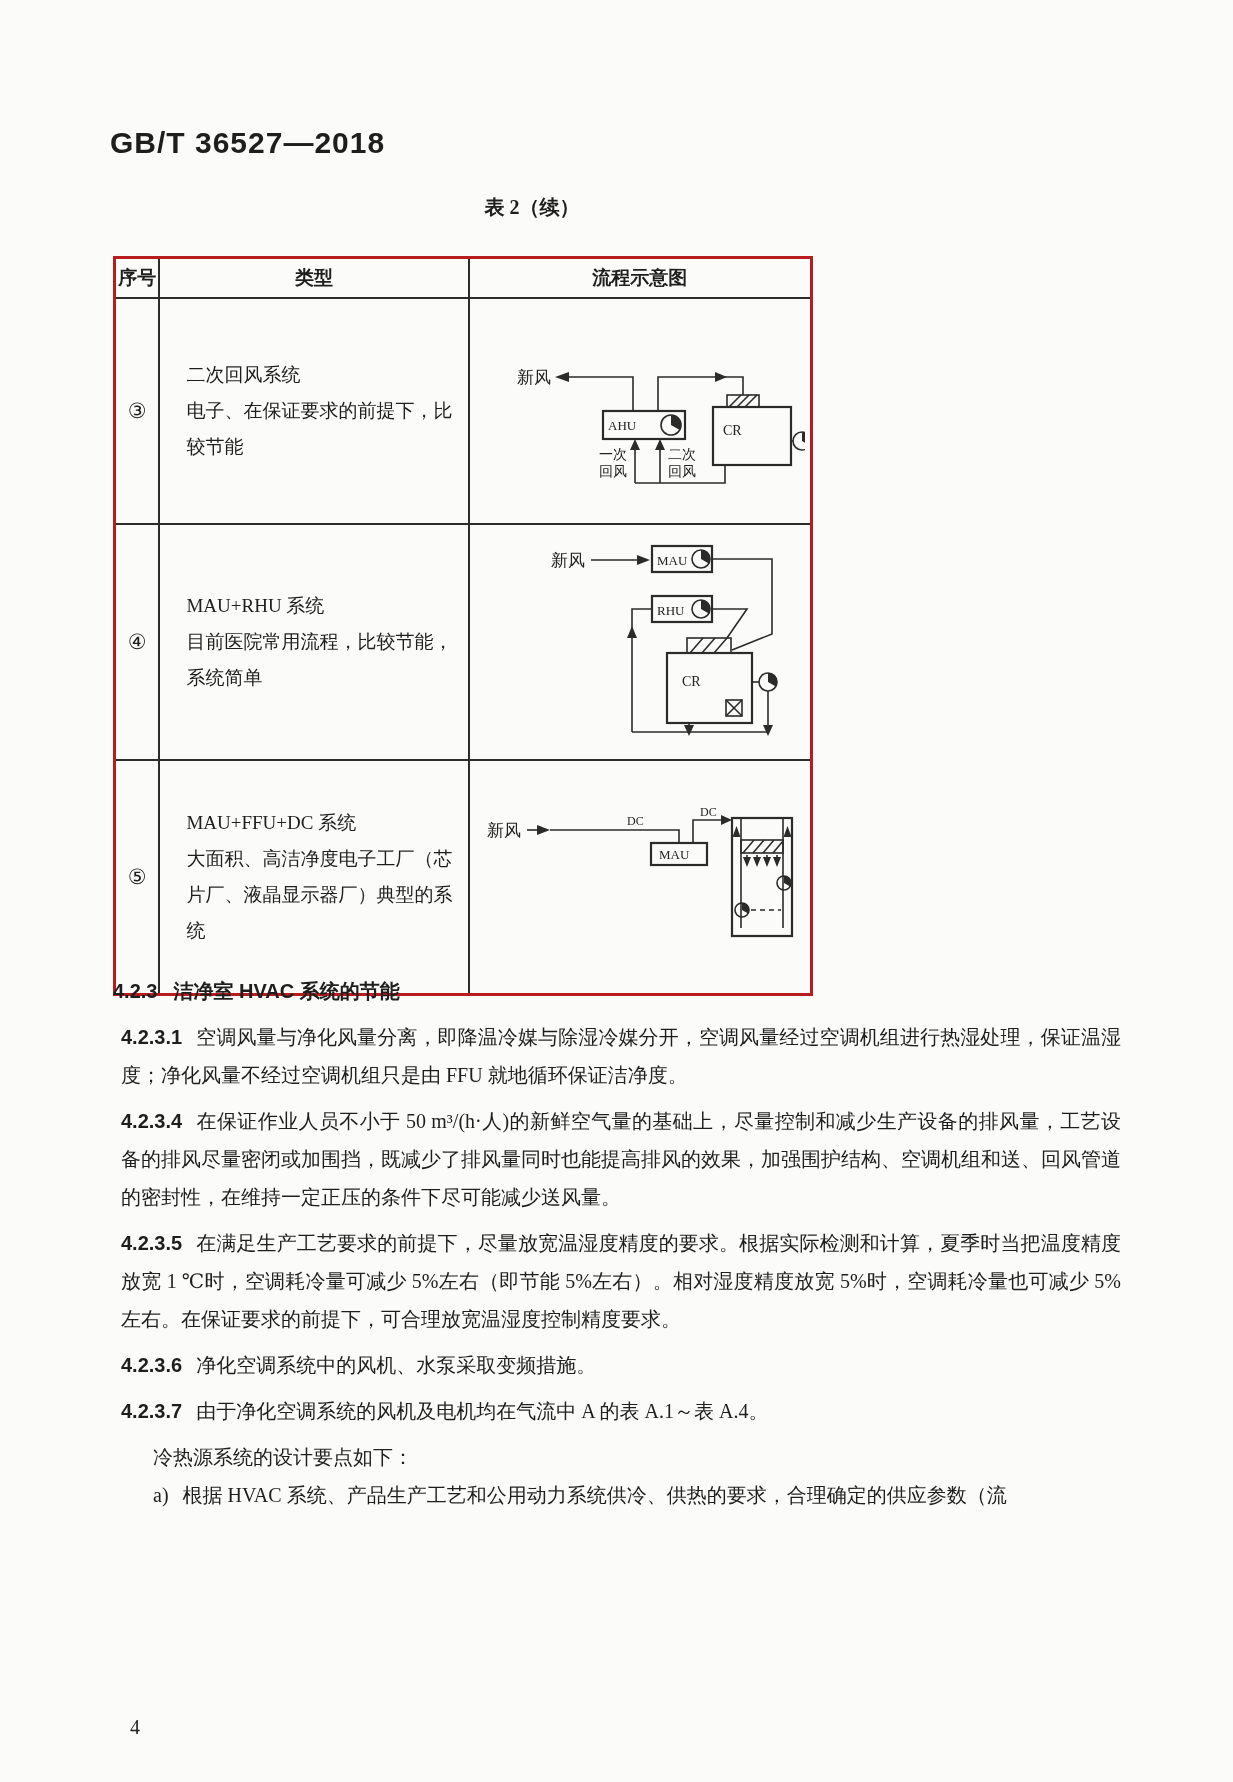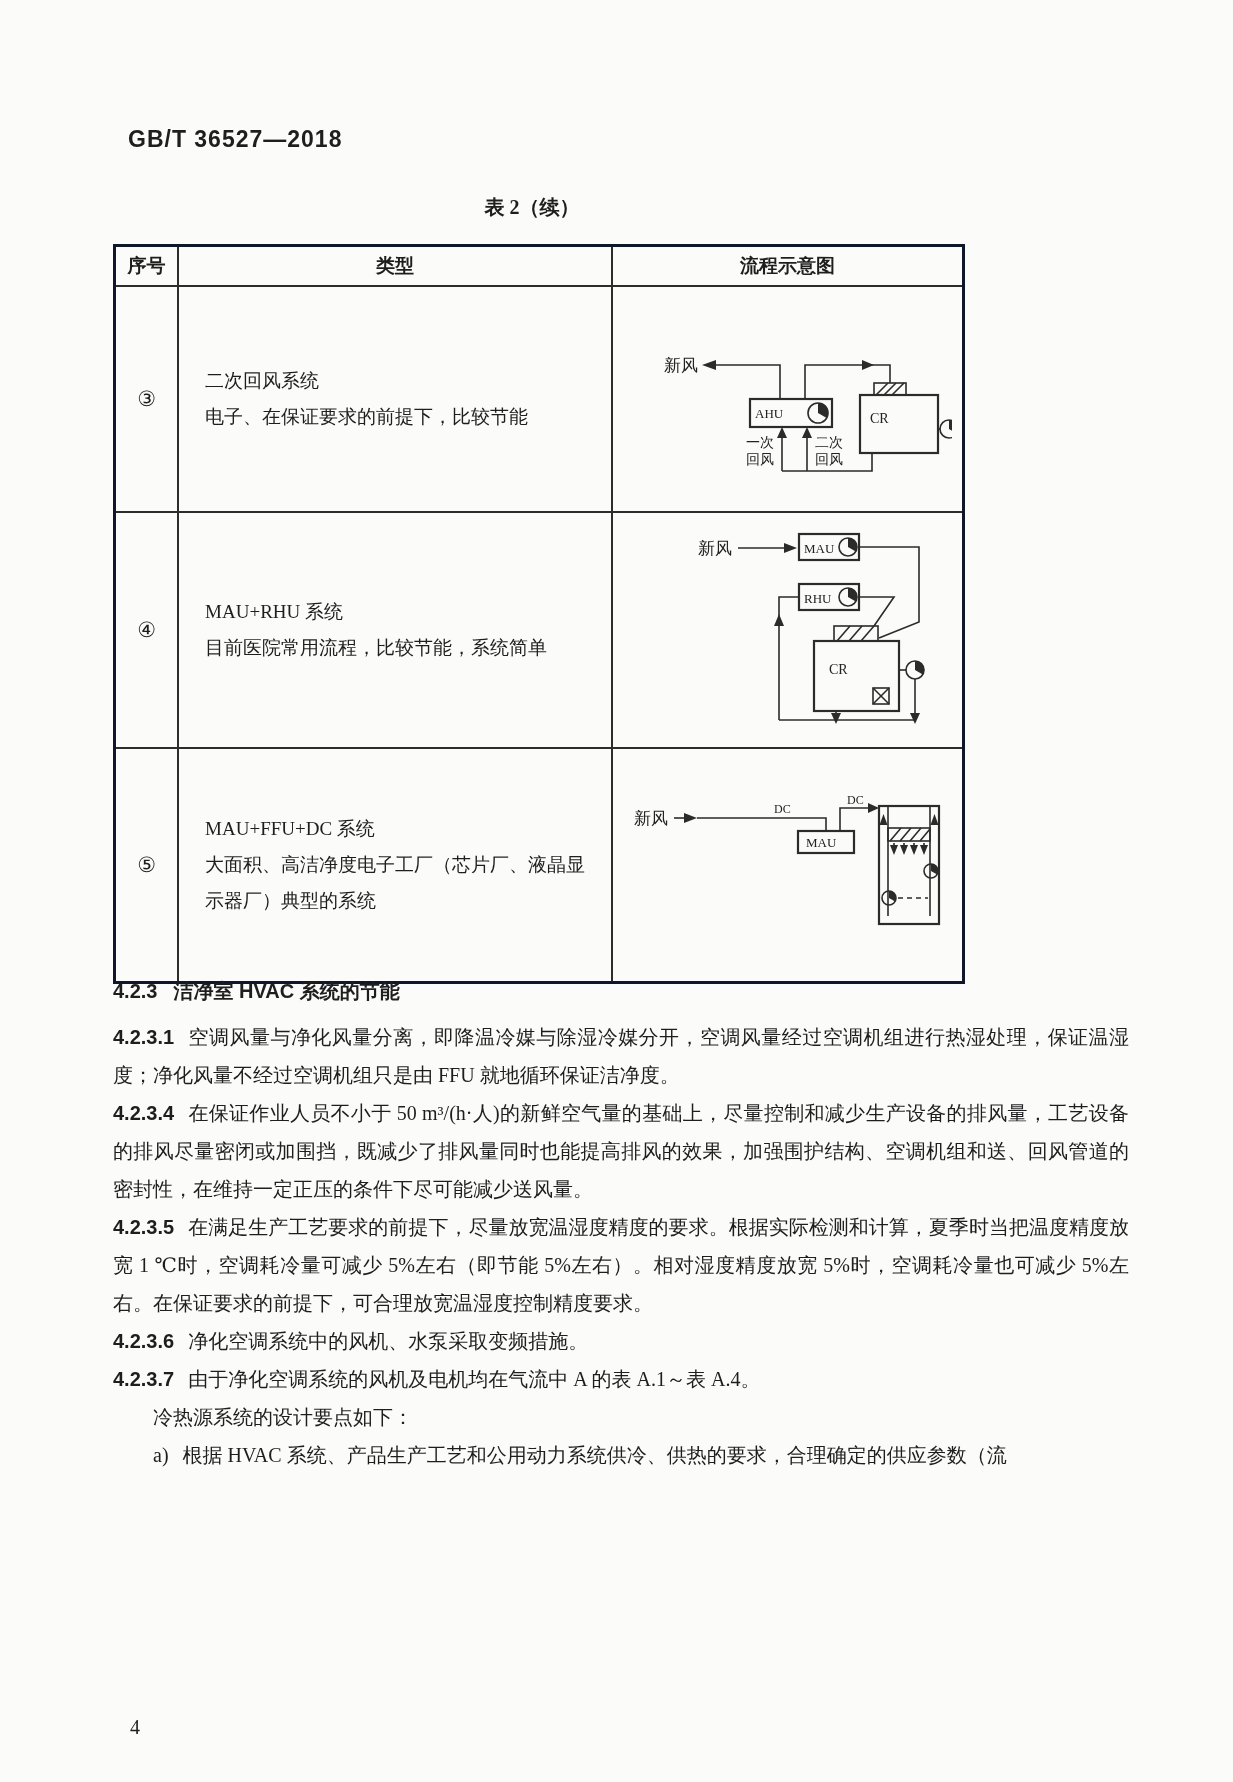--- a/index.html
+++ b/index.html
@@ -5,34 +5,34 @@
   html,body { margin:0; padding:0; }
   body {
     width:1233px; height:1782px;
     background:#fbfbf9;
     font-family:"Liberation Serif","DejaVu Serif",serif;
     color:#1e1e1e;
   }
   .page { position:relative; width:1233px; height:1782px; overflow:hidden; }
 
   .doc-header {
-    position:absolute; left:128px; top:126px;
-    font-size:23px; font-weight:bold; letter-spacing:1px;
+    position:absolute; left:110px; top:126px;
+    font-size:30px; font-weight:bold; letter-spacing:1px;
     font-family:"Liberation Sans","DejaVu Sans",sans-serif;
   }
 
   .table-title {
     position:absolute; left:106px; top:194px; width:852px;
     text-align:center; font-size:20px; font-weight:bold;
   }
 
   table.tbl {
-    position:absolute; left:113px; top:244px; width:852px;
+    position:absolute; left:113px; top:256px; width:700px;
     border-collapse:collapse;
-    border:3px solid #0f172a;
+    border:3px solid #b91c1c;
   }
   table.tbl th, table.tbl td {
     border:2px solid #2c2c2c;
   }
   table.tbl th {
     height:38px; font-size:19px; font-weight:bold; text-align:center;
     padding:0;
   }
   td.c-no { width:65px; text-align:center; font-size:21px; }
   td.c-type { width:435px; font-size:19px; padding:0 10px 0 26px; line-height:36px; vertical-align:middle; }
@@ -45,21 +45,21 @@
     position:absolute; left:113px; top:972px; width:1016px;
     font-size:20px; line-height:38px; text-align:justify;
   }
   .h-clause {
     font-weight:bold; margin:0 0 8px 0;
     font-family:"Liberation Sans","DejaVu Sans",sans-serif;
     font-size:20px;
   }
   .h-clause .cno { padding-right:16px; }
   .h-424 { margin-top:12px; margin-bottom:10px; }
-  p.clause { margin:0; }
+  p.clause { margin:8px; }
   p.clause .cno {
     font-weight:bold; padding-right:14px;
     font-family:"Liberation Sans","DejaVu Sans",sans-serif;
   }
   p.indent { margin:0; text-indent:40px; }
   p.list-a { margin:0; padding-left:40px; }
   p.list-a .a-label { padding-right:14px; }
 
   .page-number {
     position:absolute; left:130px; top:1716px; font-size:20px;

